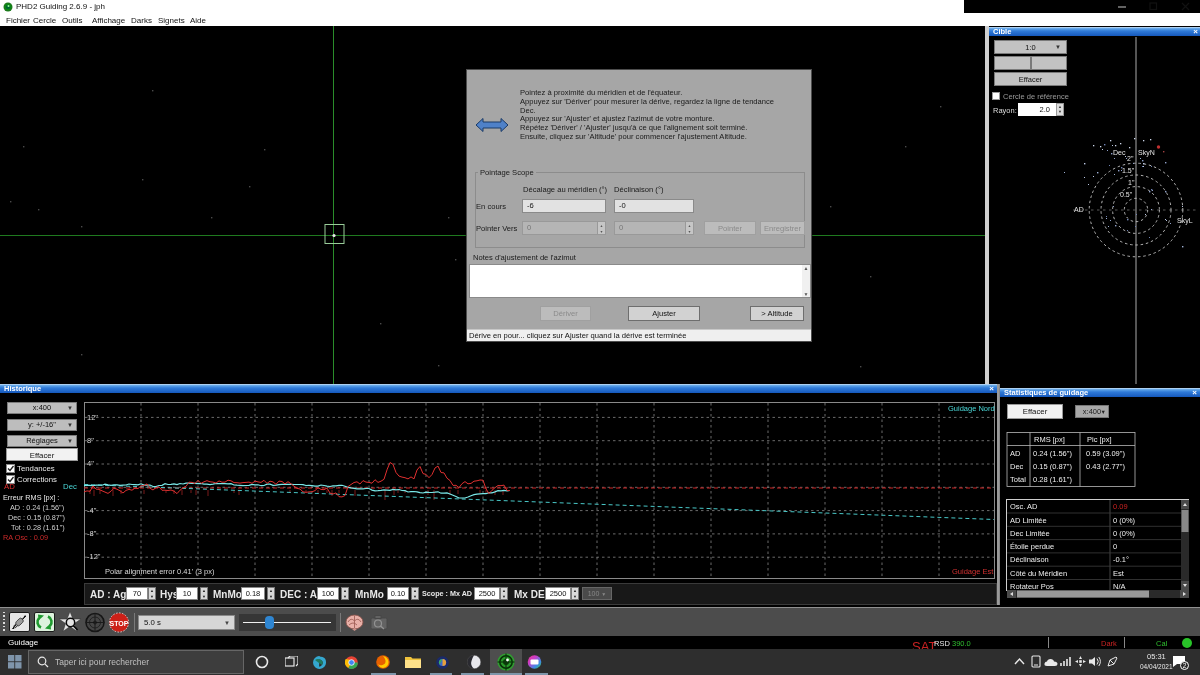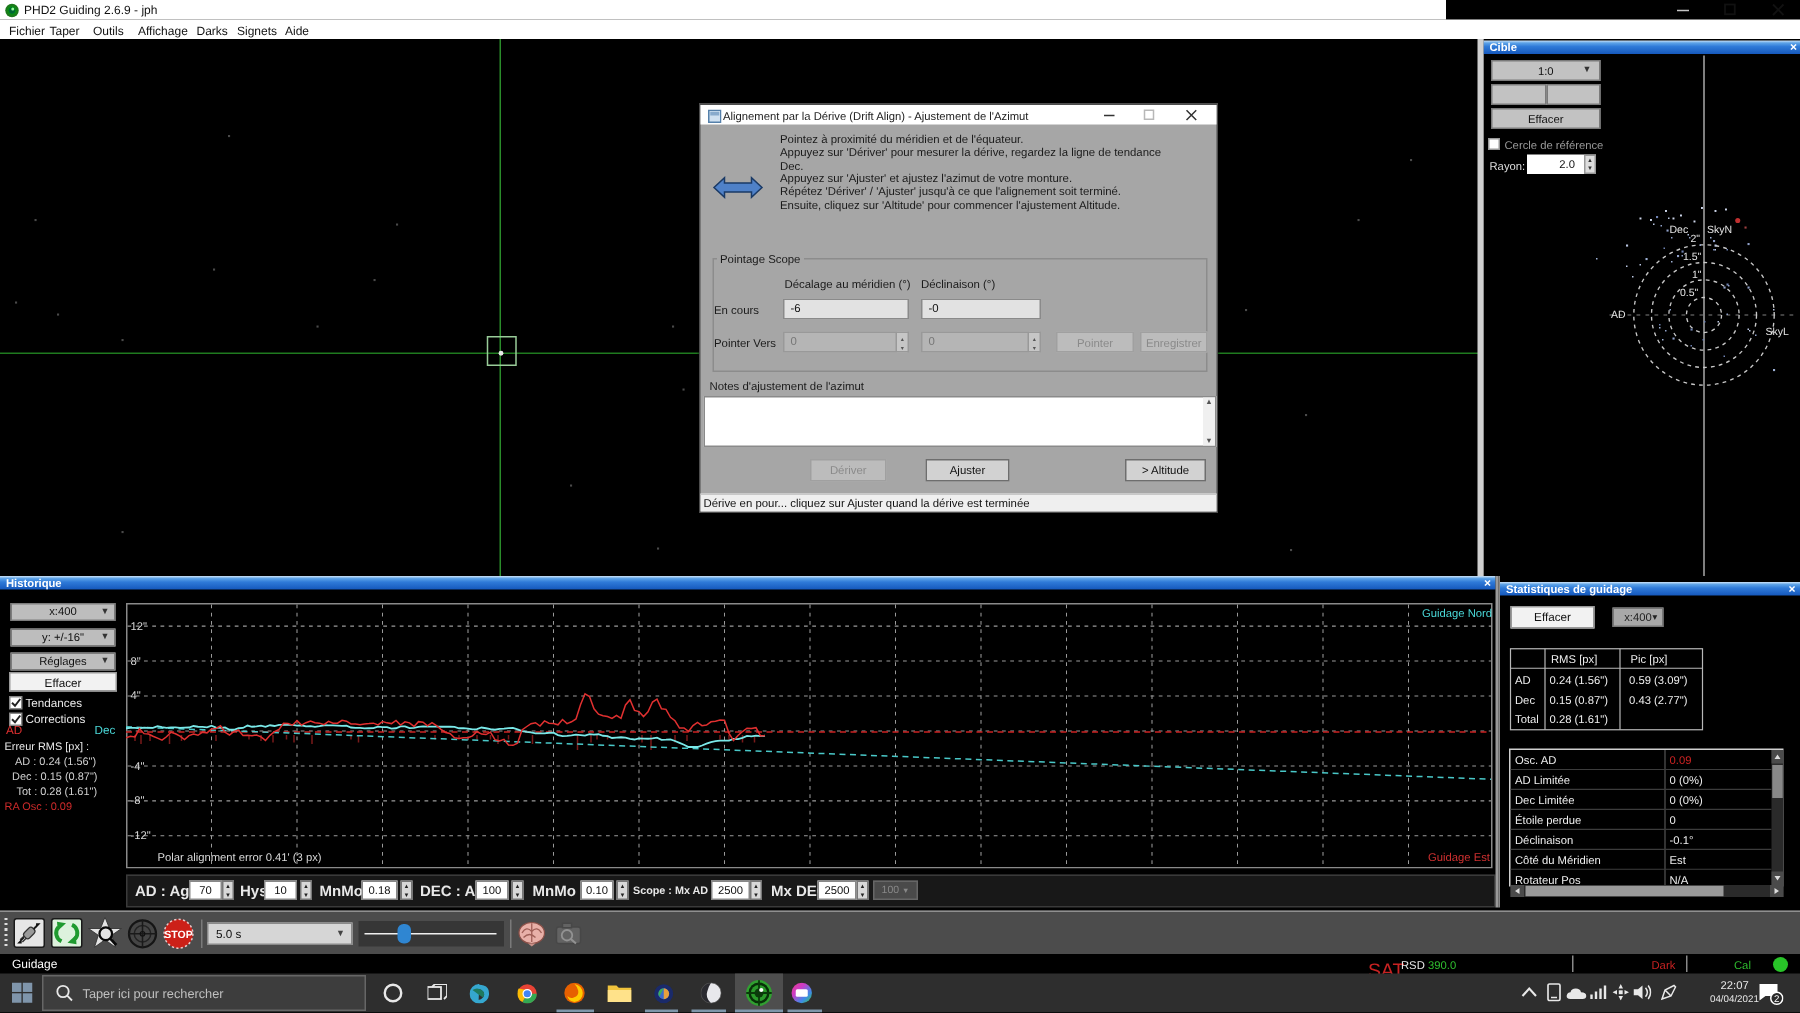--- a/index.html
+++ b/index.html
@@ -58,21 +58,21 @@
  <span class="abs t">PHD2 Guiding 2.6.9 - jph</span>
  <svg class="abs" style="left:1114px;top:0" width="86" height="13">
    <line x1="4" y1="7" x2="12" y2="7" stroke="#c4c4c4" stroke-width="1"></line>
    <rect x="36" y="3" width="6.5" height="6.5" fill="none" stroke="#111" stroke-width="1.2"></rect>
    <path d="M68 3 L75 10 M75 3 L68 10" stroke="#111" stroke-width="1.2"></path>
  </svg>
 </div>
 
 <div class="abs" id="menubar">
  <span style="left:6px">Fichier</span>
-    <span style="left:33px">Taper</span>
+    <span style="left:33px">Cercle</span>
     <span style="left:62px">Outils</span>
     <span style="left:92px">Affichage</span>
     <span style="left:131px">Darks</span>
     <span style="left:158px">Signets</span>
     <span style="left:190px">Aide</span>
 </div>
 
 <div class="abs" id="main">
  <svg width="986" height="359" style="display:block">
   <g fill="#4a4a4a">
@@ -192,32 +192,20 @@
  <div class="abs cbtn" style="left:41.5px;top:30px;width:36.5px;height:14px"></div>
  <div class="abs cbtn" style="left:5px;top:46px;width:73px;height:14px;line-height:13px">Effacer</div>
  <div class="abs" style="left:3px;top:66px;width:8px;height:8px;background:#fff;border:1px solid #999"></div>
  <div class="abs" style="left:14px;top:66px;font-size:7.5px;color:#9a9a9a">Cercle de référence</div>
  <div class="abs" style="left:4px;top:80px;font-size:7.5px;color:#ddd">Rayon:</div>
  <div class="abs" style="left:29px;top:77px;width:38px;height:13px;background:#fff;font-size:7.5px;color:#111;text-align:right;line-height:13px;padding-right:6px">2.0</div>
  <div class="abs" style="left:67px;top:77px;width:8px;height:13px;background:#ddd;border:1px solid #999;font-size:4px;color:#333;text-align:center;line-height:5px">▲<br>▼</div>
 </div>
 
 <div class="abs" id="dlg">
- <div class="abs tbar">
-  <svg class="abs" style="left:5px;top:2.5px" width="9" height="9">
-        <rect x="0.5" y="0.5" width="8" height="8" fill="#cfe0f0" stroke="#5580aa"></rect>
-        <rect x="1.5" y="1.5" width="6" height="2.5" fill="#88aacc"></rect>
-      </svg>
-  <span class="abs tt">Alignement par la Dérive (Drift Align) - Ajustement de l'Azimut</span>
-  <svg class="abs" style="left:265px;top:0" width="79" height="13">
-   <line x1="4" y1="7" x2="11" y2="7" stroke="#333"></line>
-   <rect x="31" y="3.5" width="6" height="6" fill="none" stroke="#b8b8b8" stroke-width="1"></rect>
-   <path d="M59 3.5 L65.5 10 M65.5 3.5 L59 10" stroke="#333" stroke-width="1"></path>
-  </svg>
- </div>
  <svg class="abs" style="left:8px;top:46px" width="34" height="18" viewBox="0 0 34 18">
   <path d="M8 6 L8 2.5 L1 9 L8 15.5 L8 12 L26 12 L26 15.5 L33 9 L26 2.5 L26 6 Z" fill="#4f81c8" stroke="#1a3a66" stroke-width="1"></path>
  </svg>
  <div class="abs txt">Pointez à proximité du méridien et de l'équateur.<br>Appuyez sur 'Dériver' pour mesurer la dérive, regardez la ligne de tendance<br>Dec.<br>Appuyez sur 'Ajuster' et ajustez l'azimut de votre monture.<br>Répétez 'Dériver' / 'Ajuster' jusqu'à ce que l'alignement soit terminé.<br>Ensuite, cliquez sur 'Altitude' pour commencer l'ajustement Altitude.</div>
  <div class="abs gbox"></div>
     <div class="abs glab">Pointage Scope</div>
  <div class="abs dl" style="left:56px;top:115px">Décalage au méridien (°)</div>
  <div class="abs dl" style="left:147px;top:115px">Déclinaison (°)</div>
  <div class="abs dl" style="left:9px;top:132px">En cours</div>
  <div class="abs fld" style="left:55px;top:129px;width:84px;height:14px">-6</div>
@@ -227,21 +215,21 @@
  <div class="abs spin" style="left:131px;top:151px;height:14px">▲<br>▼</div>
  <div class="abs fldd" style="left:147px;top:151px;width:72px;height:14px">0</div>
  <div class="abs spin" style="left:219px;top:151px;height:14px">▲<br>▼</div>
  <div class="abs btnd" style="left:237px;top:151px;width:52px;height:14px;line-height:13px">Pointer</div>
  <div class="abs btnd" style="left:293px;top:151px;width:45px;height:14px;line-height:13px">Enregistrer</div>
  <div class="abs dl" style="left:6px;top:183px">Notes d'ajustement de l'azimut</div>
  <div class="abs notes">
       <div style="position:absolute;right:0;top:0;width:8px;height:32px;background:#f0f0f0;font-size:5px;color:#555;text-align:center">▲<div style="position:absolute;bottom:0;left:0;width:8px">▼</div></div>
     </div>
  <div class="abs btnd" style="left:73px;top:236px;width:51px;height:15px;line-height:14px">Dériver</div>
- <div class="abs btn" style="left:150px;top:236px;width:56px;height:15px;line-height:14px">Ajuster</div>
+ <div class="abs btn" style="left:161px;top:236px;width:72px;height:15px;line-height:14px">Ajuster</div>
  <div class="abs btn" style="left:283px;top:236px;width:54px;height:15px;line-height:14px">&gt; Altitude</div>
  <div class="abs stat">Dérive en pour... cliquez sur Ajuster quand la dérive est terminée</div>
 </div>
 
 <div class="abs" id="hist">
  <div class="abs ptit" style="left:0;top:0px;width:997px;height:9px">Historique<span class="px">×</span></div>
  <svg class="abs" style="left:84px;top:17px" width="912" height="178">
   <g transform="translate(-84,-401)">
    <rect x="84.5" y="402.5" width="910" height="176" fill="none" stroke="#8a8a8a" stroke-width="1"></rect>
    <g stroke="#9a9a9a" stroke-width="0.7" stroke-dasharray="2.5 3">
@@ -600,20 +588,20 @@
       <path d="M5.5 0 L7 3 L4 3 Z M5.5 11 L4 8 L7 8 Z M0 5.5 L3 4 L3 7 Z M11 5.5 L8 7 L8 4 Z" fill="#e8e8e8"></path>
       <rect x="4.2" y="4.2" width="2.6" height="2.6" fill="#e8e8e8"></rect>
     </svg>
     <svg class="abs" style="left:1089px;top:7px" width="12" height="11">
       <path d="M0 3.5 L3 3.5 L6 1 L6 10 L3 7.5 L0 7.5 Z" fill="#e8e8e8"></path>
       <path d="M8 2.5 Q10.5 5.5 8 8.5 M9.8 1 Q13 5.5 9.8 10" stroke="#e8e8e8" fill="none" stroke-width="1"></path>
     </svg>
     <svg class="abs" style="left:1107px;top:7px" width="12" height="11">
       <path d="M1 10 L3 4 L9 1 L10 2 L7 8 Z M3 4 L7 8" stroke="#e8e8e8" fill="none" stroke-width="1"></path>
     </svg>
-    <span class="abs" style="left:1147px;top:3px;color:#e8e8e8;font-size:7.5px">22:07</span>
+    <span class="abs" style="left:1147px;top:3px;color:#e8e8e8;font-size:7.5px">05:31</span>
     <span class="abs" style="left:1140px;top:13.5px;color:#e8e8e8;font-size:6.5px">04/04/2021</span>
     <svg class="abs" style="left:1172px;top:6px" width="17" height="15">
       <path d="M1 1 L13 1 L13 9 L5 9 L1 12 Z" fill="#fff"></path>
       <circle cx="12.5" cy="10.5" r="4" fill="#2a2a2a" stroke="#fff" stroke-width="1"></circle>
       <text x="12.5" y="13" text-anchor="middle" font-size="6.5px" fill="#fff" font-family="Liberation Sans">2</text>
     </svg>
   </div>
 
 </body></html>

